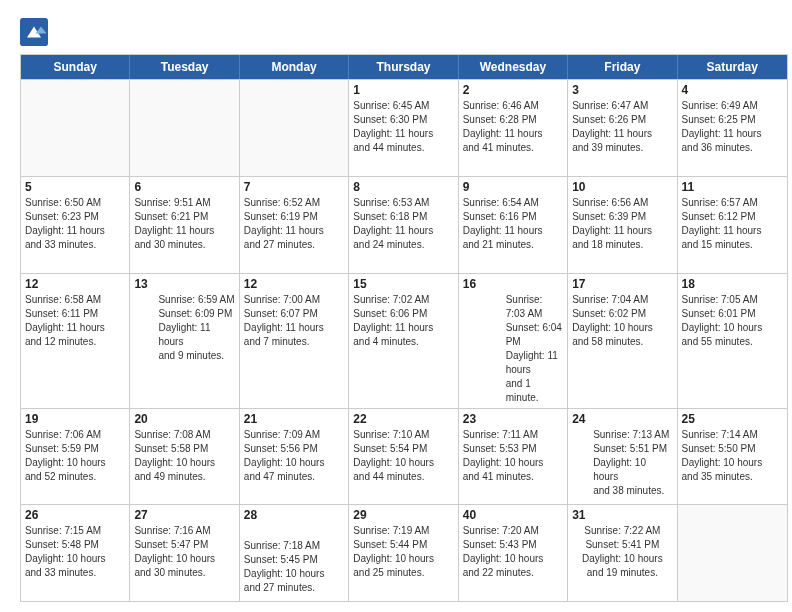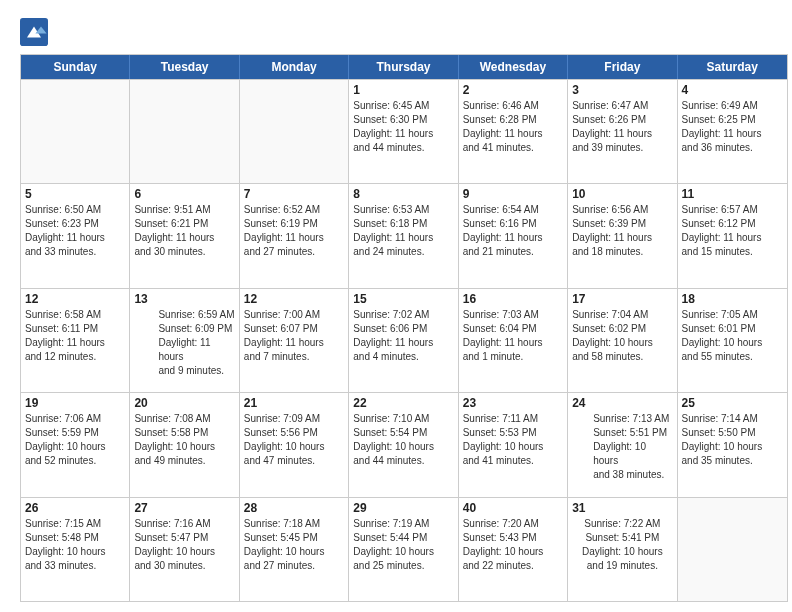--- a/index.html
+++ b/index.html
@@ -255,21 +255,21 @@
           </div>
           <div class="cal-cell">
             <div class="day-number">15</div>
             <div class="day-info" style="white-space: pre-line;">Sunrise: 7:02 AM
 Sunset: 6:06 PM
 Daylight: 11 hours
 and 4 minutes.</div>
           </div>
           <div class="cal-cell">
             <div class="day-number">16</div>
-            <div class="day-info" style="white-space: pre-line;">Sunrise: 7:03 AM
+            <div class="day-info" style="white-space: pre-line; margin-left: 43px;">Sunrise: 7:03 AM
 Sunset: 6:04 PM
 Daylight: 11 hours
 and 1 minute.</div>
           </div>
           <div class="cal-cell">
             <div class="day-number">17</div>
             <div class="day-info" style="white-space: pre-line;">Sunrise: 7:04 AM
 Sunset: 6:02 PM
 Daylight: 10 hours
 and 58 minutes.</div>
@@ -343,21 +343,21 @@
           </div>
           <div class="cal-cell">
             <div class="day-number">27</div>
             <div class="day-info" style="white-space: pre-line;">Sunrise: 7:16 AM
 Sunset: 5:47 PM
 Daylight: 10 hours
 and 30 minutes.</div>
           </div>
           <div class="cal-cell">
             <div class="day-number">28</div>
-            <div class="day-info" style="white-space: pre-line;">Sunrise: 7:18 AM
+            <div class="day-info" style="white-space: pre-line; margin-top: 15px;">Sunrise: 7:18 AM
 Sunset: 5:45 PM
 Daylight: 10 hours
 and 27 minutes.</div>
           </div>
           <div class="cal-cell">
             <div class="day-number">29</div>
             <div class="day-info" style="white-space: pre-line;">Sunrise: 7:19 AM
 Sunset: 5:44 PM
 Daylight: 10 hours
 and 25 minutes.</div>

